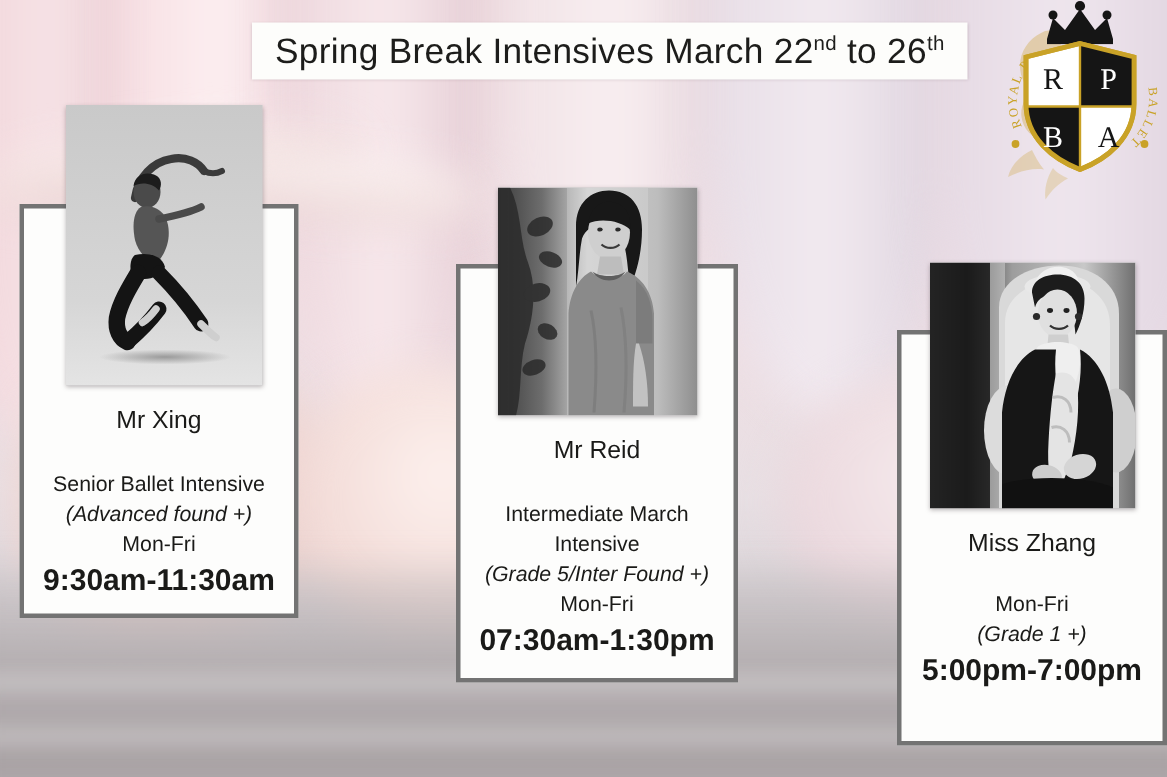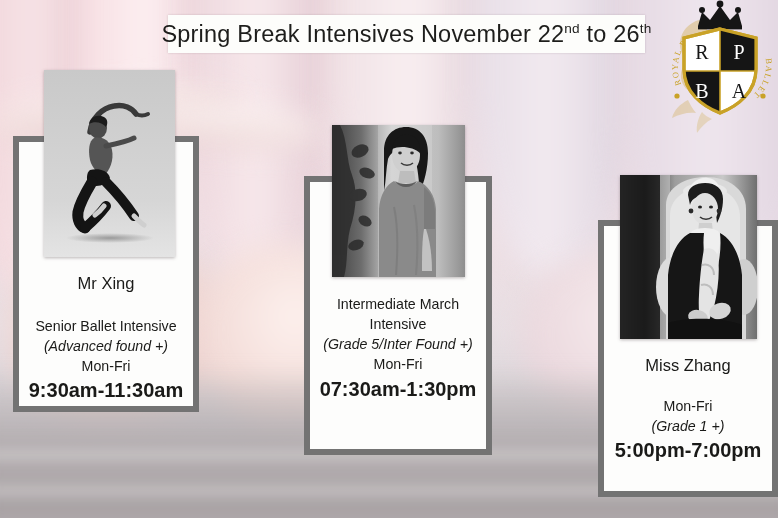--- a/index.html
+++ b/index.html
@@ -148,21 +148,21 @@
     right: 2px;
     top: 0px;
     width: 112px;
     height: 140px;
   }
 
   
   .card {
     position: absolute;
     background: #fdfdfc;
-    border: 6px solid #737373;
+    border: 3px solid #737373;
     box-sizing: border-box;
     text-align: center;
   }
   .card-1 { left: 13px;  top: 136px; width: 186px; height: 276px; }
   .card-2 { left: 304px; top: 176px; width: 188px; height: 279px; }
   .card-3 { left: 598px; top: 220px; width: 180px; height: 277px; text-align: center; }
 
   .photo {
     position: absolute;
     overflow: hidden;
@@ -217,21 +217,21 @@
     <div class="bg-shape shoe-a"></div>
     <div class="bg-shape shoe-b"></div>
     <div class="bg-shape shoe-c"></div>
     <div class="floor"></div>
     <div class="floor-band" style="bottom:58px"></div>
     <div class="floor-band" style="bottom:22px"></div>
   </div>
 
   <div class="title-box">
     <div class="title-text">
-      <span>Spring Break Intensives November 22</span><sup>nd</sup><span> to 26</span><sup>th</sup>
+      <span>Spring Break Intensives March 22</span><sup>nd</sup><span> to 26</span><sup>th</sup>
     </div>
   </div>
 
   <div class="logo">
     <svg viewBox="0 0 112 140" xmlns="http://www.w3.org/2000/svg">
       <defs>
         <path id="arcL" d="M 18,86 A 40,40 0 0 1 22,44"></path>
         <path id="arcR" d="M 101,56 A 40,40 0 0 1 72,104"></path>
         <clipPath id="shieldClip">
           <path d="M56,29 L92,38 L92,69 C92,92 74,106 56,113 C38,106 20,92 20,69 L20,38 Z"></path>
@@ -326,20 +326,21 @@
 
         <path d="M62,112 C72,122 82,134 90,146" stroke="#141414" stroke-width="10" fill="none" stroke-linecap="round"></path>
         <path d="M90,146 C94,150 97,153 100,155" stroke="#cfcfcf" stroke-width="5" fill="none" stroke-linecap="round"></path>
         <path d="M60,136 C57,140 54,143 51,145" stroke="#cfcfcf" stroke-width="5" fill="none" stroke-linecap="round"></path>
       </g>
     </svg>
   </div>
 
   <div class="card card-2">
     <div class="card-text ct-2">
+      <div class="teacher-name">Mr Reid</div>
       <div class="card-line">Intermediate March</div>
       <div class="card-line">Intensive</div>
       <div class="card-line italic">(Grade 5/Inter Found +)</div>
       <div class="card-line">Mon-Fri</div>
       <div class="card-line bold">07:30am-1:30pm</div>
     </div>
   </div>
 
   <div class="photo photo-2">
     <svg viewBox="0 0 133 152" xmlns="http://www.w3.org/2000/svg">

